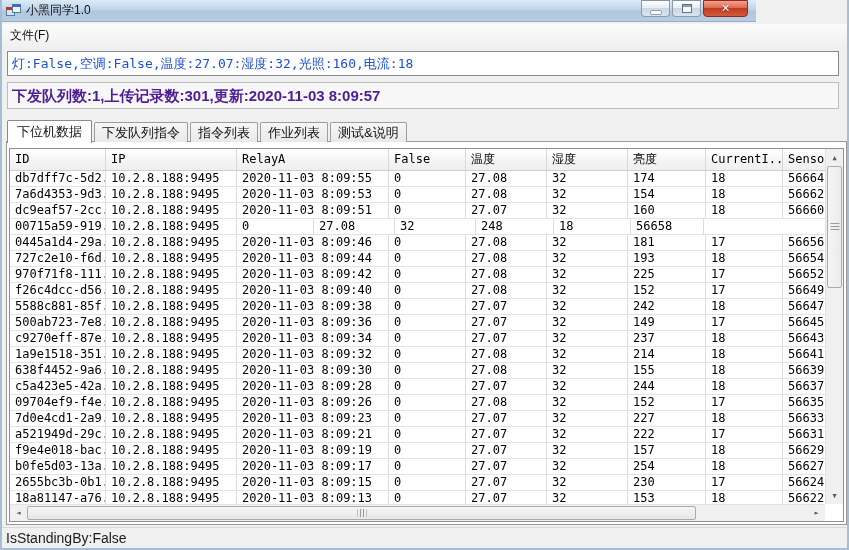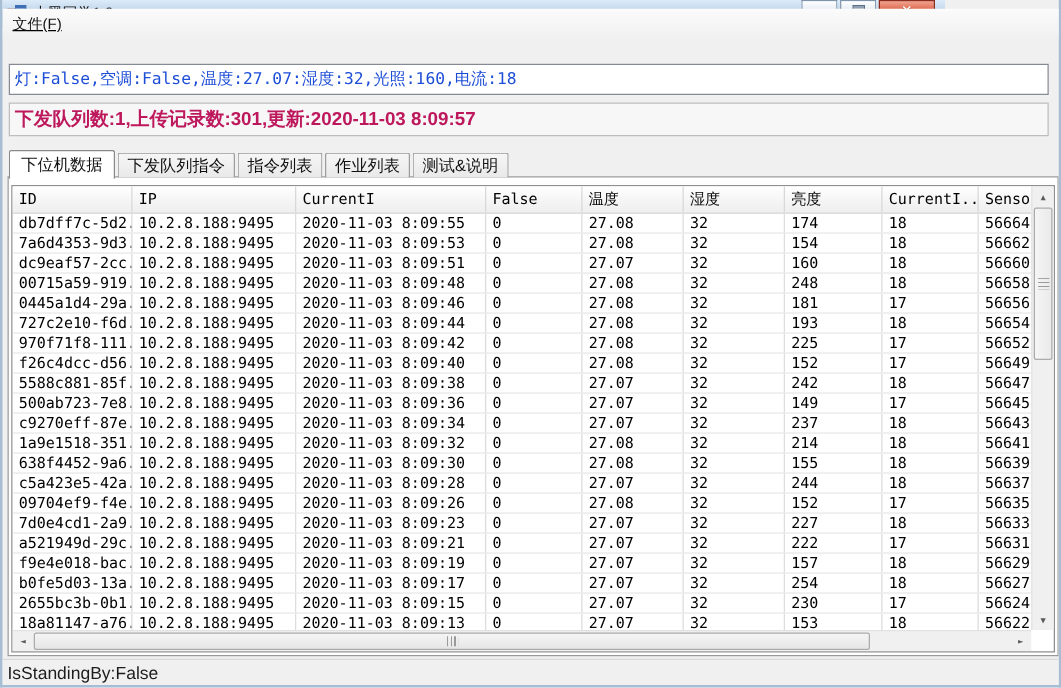--- a/index.html
+++ b/index.html
@@ -22,30 +22,30 @@
   .win-buttons { position:absolute; right:8px; top:0; display:flex; gap:2px; }
   .wbtn { height:17px; border:1px solid #8b9cb0; border-top-color:#7f93a9; border-radius:0 0 4px 4px;
           display:flex; align-items:center; justify-content:center; cursor:default; }
   .wbtn.min, .wbtn.max { width:29px; background:linear-gradient(#ffffff, #e7edf4 45%, #ccd7e3 50%, #dbe4ee); }
   .min-glyph { width:12px; height:5px; background:#fdfdfd; border:1px solid #8d9fb2; border-radius:2px; margin-top:7px; }
   .max-glyph { width:10px; height:9px; border:1px solid #5d6f82; background:#f5f8fb; box-shadow:inset 0 2px 0 #8d9fb2; }
   .wbtn.close { width:45px; background:linear-gradient(#f2a28f 0%, #dd6a50 45%, #c23b22 50%, #d15b3c 100%);
                 border-color:#8e2b1b; color:#fff; font-size:11px; font-weight:bold; text-shadow:0 1px 1px #7c2113; }
 
   
-  .menubar { position:absolute; left:0; top:7px; width:100%; height:24px;
-             background:linear-gradient(#fbfbfb,#f0f0f0); display:flex; align-items:center;text-decoration:underline; }
+  .menubar { position:absolute; left:0; top:24px; width:100%; height:24px;
+             background:linear-gradient(#fbfbfb,#f0f0f0); display:flex; align-items:flex-start; }
   .menu-item { font-size:12px; color:#111; padding:3px 8px; }
 
   
   .sensor-box { position:absolute; left:5px; top:51px; width:832px; height:25px; background:#fff;
                 border:1px solid #868a92; font-family:"DejaVu Sans Mono","Liberation Mono",monospace;
                 font-size:13px; color:#1d4ed8; line-height:23px; padding-left:4px; white-space:nowrap; overflow:hidden; }
   .queue-box { position:absolute; left:5px; top:82px; width:832px; height:27px; background:#f7f7f7;
-               border:1px solid #bdbdbd; font-size:15px; font-weight:bold; color:#be185d;
+               border:1px solid #bdbdbd; font-size:15px; font-weight:bold; color:#4c1d95;
                line-height:25px; padding-left:4px; white-space:nowrap; overflow:hidden; }
 
   
   .tabstrip { position:absolute; left:5px; top:119px; display:flex; align-items:flex-end; height:23px; z-index:3; }
   .tab { font-size:13px; color:#111; background:linear-gradient(#f6f6f6,#e9e9e9);
          border:1px solid #9d9d9d; border-bottom:none; padding:2px 7px 3px 7px; margin-right:2px;
          border-radius:2px 2px 0 0; height:20px; line-height:15px; white-space:nowrap;margin-top:16px; }
   .tab.active { background:#fff; height:23px; line-height:18px; padding:2px 9px 4px 9px; margin-bottom:-1px;
                 border-color:#8a8a8a; }
 
@@ -127,21 +127,21 @@
       <div class="tab">指令列表</div>
       <div class="tab">作业列表</div>
       <div class="tab">测试&amp;说明</div>
     </div>
 
   <div class="tab-panel">
     <div class="grid">
       <div class="grid-header">
           <div class="hcell c0">ID</div>
           <div class="hcell c1">IP</div>
-          <div class="hcell c2">CurrentI</div>
+          <div class="hcell c2">RelayA</div>
           <div class="hcell c3">False</div>
           <div class="hcell c4">温度</div>
           <div class="hcell c5">湿度</div>
           <div class="hcell c6">亮度</div>
           <div class="hcell c7">CurrentI...</div>
           <div class="hcell c8">Senso</div>
         </div>
       <div class="grid-body">
           <div class="row">
             <div class="cell c0">db7dff7c-5d2...</div>
@@ -172,21 +172,20 @@
             <div class="cell c3">0</div>
             <div class="cell c4">27.07</div>
             <div class="cell c5">32</div>
             <div class="cell c6">160</div>
             <div class="cell c7">18</div>
             <div class="cell c8">56660</div>
           </div>
           <div class="row">
             <div class="cell c0">00715a59-919...</div>
             <div class="cell c1">10.2.8.188:9495</div>
-            <div class="cell c2">2020-11-03 8:09:48</div>
             <div class="cell c3">0</div>
             <div class="cell c4">27.08</div>
             <div class="cell c5">32</div>
             <div class="cell c6">248</div>
             <div class="cell c7">18</div>
             <div class="cell c8">56658</div>
           </div>
           <div class="row">
             <div class="cell c0">0445a1d4-29a...</div>
             <div class="cell c1">10.2.8.188:9495</div>

